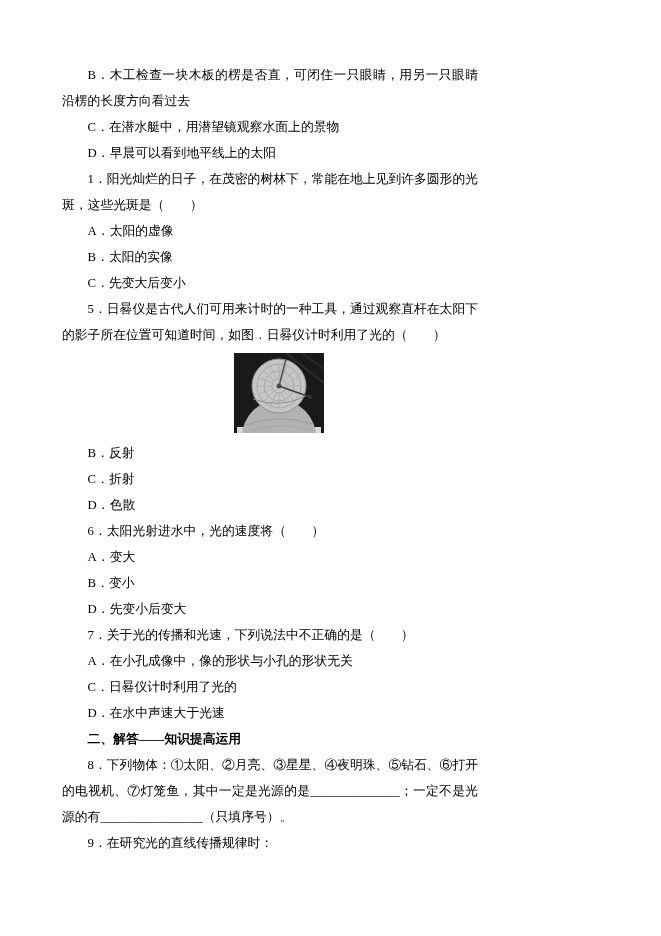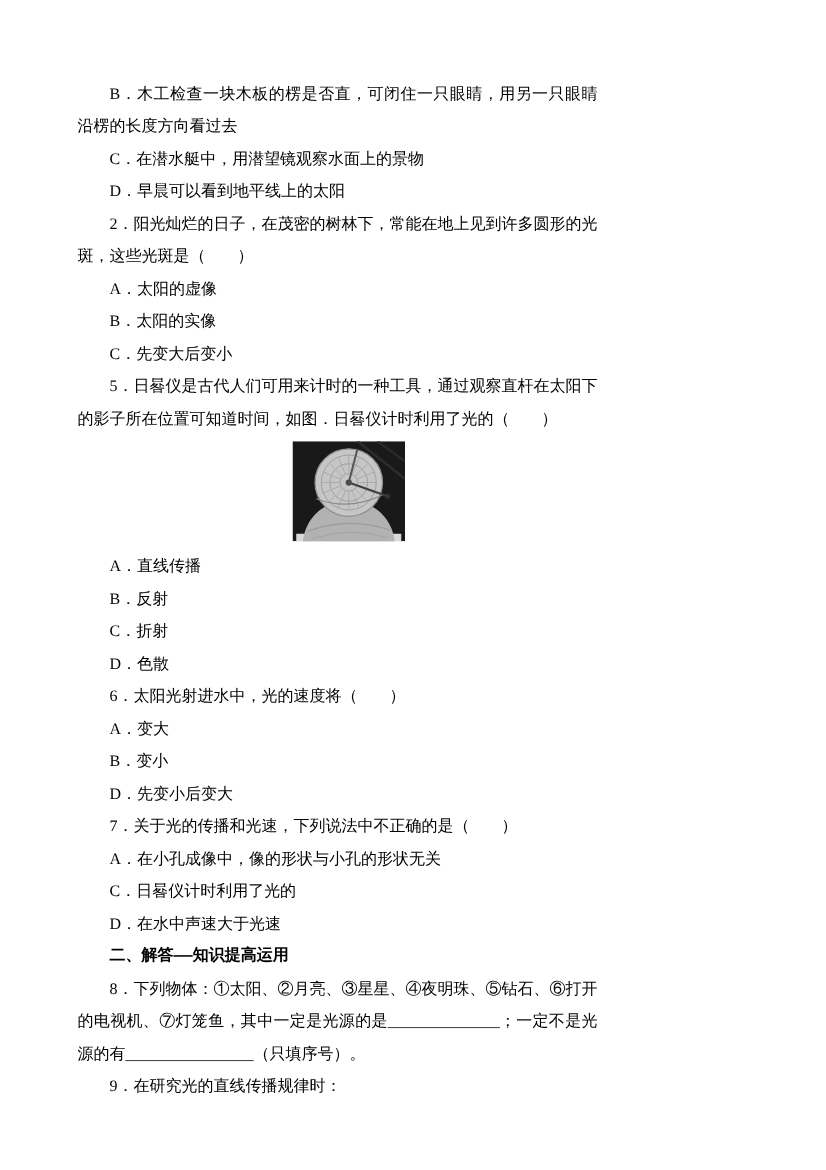--- a/index.html
+++ b/index.html
@@ -15,40 +15,40 @@
     line-height: 26px;
     color: #000000;
     overflow: hidden;
   }
   .line {
     margin: 0;
     text-indent: 2em;
     text-align: justify;
     word-break: break-all;
   }
-  .heading { font-weight: bold; font-family: Liberation Mono, monospace; }
+  .heading { font-weight: bold; }
   .figure {
     height: 80px;
     margin: 5px 0 7px 0;
     padding-left: 18px;
     text-align: center;
   }
   .figure svg { display: inline-block; vertical-align: top; }
   .blank { letter-spacing: 0; }
 </style>
 </head>
 <body>
 
 <div class="page">
 
   <p class="line">B．木工检查一块木板的楞是否直，可闭住一只眼睛，用另一只眼睛沿楞的长度方向看过去</p>
   <p class="line">C．在潜水艇中，用潜望镜观察水面上的景物</p>
   <p class="line">D．早晨可以看到地平线上的太阳</p>
 
-  <p class="line">2．阳光灿烂的日子，在茂密的树林下，常能在地上见到许多圆形的光斑，这些光斑是（　　）</p>
+  <p class="line">1．阳光灿烂的日子，在茂密的树林下，常能在地上见到许多圆形的光斑，这些光斑是（　　）</p>
   <p class="line">A．太阳的虚像</p>
   <p class="line">B．太阳的实像</p>
   <p class="line">C．先变大后变小</p>
 
   <p class="line">5．日晷仪是古代人们可用来计时的一种工具，通过观察直杆在太阳下的影子所在位置可知道时间，如图．日晷仪计时利用了光的（　　）</p>
 
   <div class="figure">
     <svg width="90" height="80" viewBox="0 0 90 80" role="img">
 
       <rect x="0" y="0" width="90" height="80" fill="#191919"></rect>
@@ -88,21 +88,20 @@
 
       <path d="M19,46 Q45,56 72,43" stroke="#8a8a8a" stroke-width="0.9" fill="none"></path>
 
       <line x1="45" y1="33" x2="52" y2="6" stroke="#555555" stroke-width="1.6"></line>
       <line x1="45" y1="33" x2="76" y2="44" stroke="#404040" stroke-width="1.6"></line>
       <circle cx="76" cy="44" r="2" fill="#333333"></circle>
       <circle cx="45" cy="33" r="2.5" fill="#4a4a4a"></circle>
     </svg>
   </div>
 
-  <p class="line">A．直线传播</p>
   <p class="line">B．反射</p>
   <p class="line">C．折射</p>
   <p class="line">D．色散</p>
 
   <p class="line">6．太阳光射进水中，光的速度将（　　）</p>
   <p class="line">A．变大</p>
   <p class="line">B．变小</p>
   <p class="line">D．先变小后变大</p>
 
   <p class="line">7．关于光的传播和光速，下列说法中不正确的是（　　）</p>

